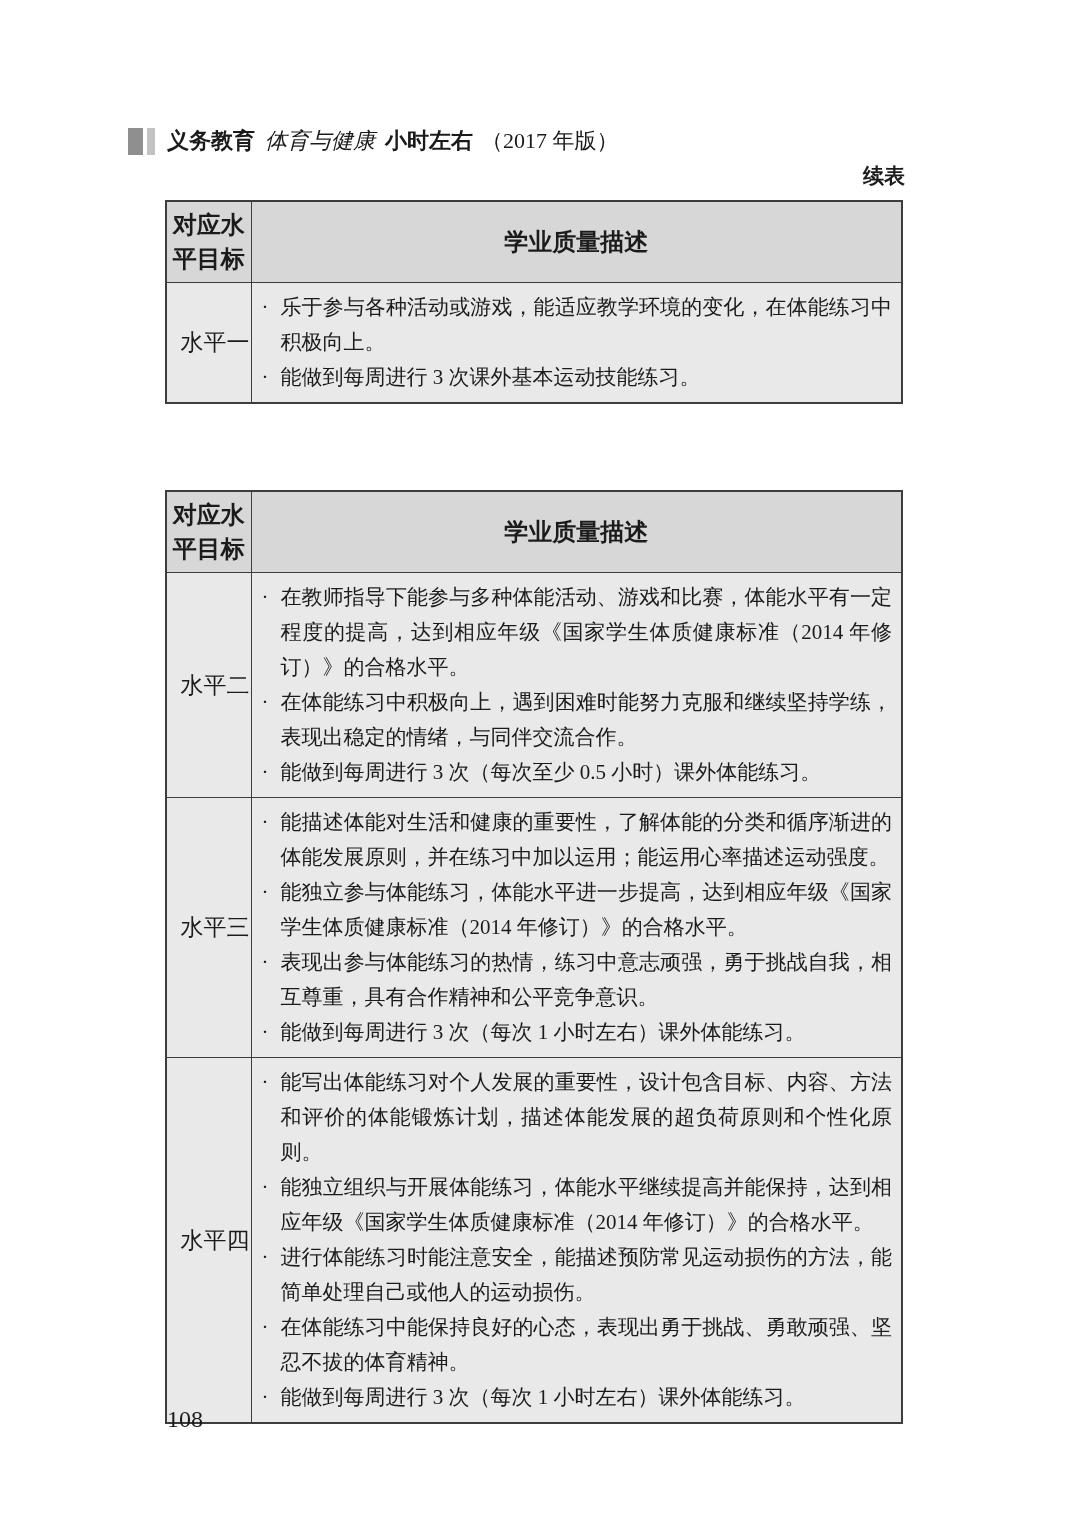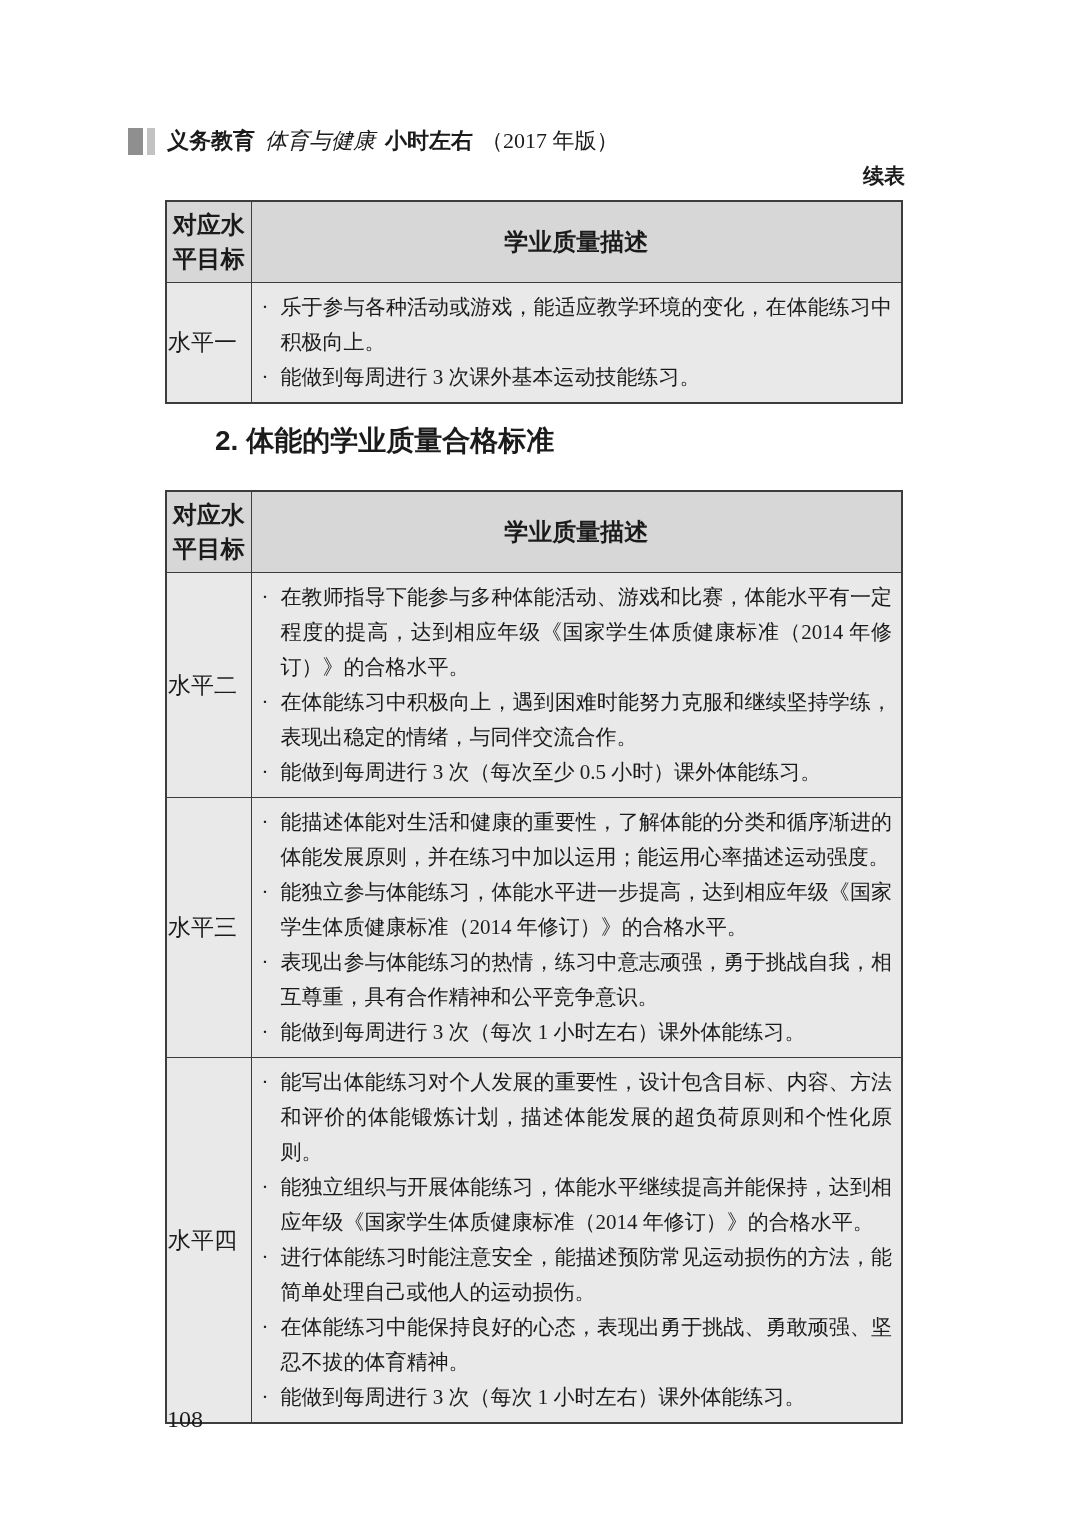--- a/index.html
+++ b/index.html
@@ -36,21 +36,21 @@
   #table2 { top:490px; }
   .qtable th, .qtable td { border:1.5px solid #3d3d3d; }
   .qtable th {
     background:#d7d7d7; font-family:"Liberation Sans", sans-serif;
     font-weight:bold; font-size:24px; line-height:34px;
     padding:6px 2px; text-align:center; vertical-align:middle;
   }
   .col-level { width:85px; }
   .qtable td { background:#e9e9e9; vertical-align:middle; }
   td.level {
-    text-align:left; font-size:23px; font-weight:normal;margin-top:7px;
+    text-align:right; font-size:23px; font-weight:normal;margin-top:7px;
   }
   td.desc { padding:7px 9px 7px 10px; font-size:21px; line-height:35px; vertical-align:top; }
   .bullet { display:flex; }
   .marker { flex:none; width:19px; text-align:left; }
   .btext { flex:1; text-align:justify; }
 
   .section-heading {
     position:absolute; top:422px; left:215px;
     font-family:"Liberation Sans", sans-serif; font-weight:bold; font-size:28px;
   }
@@ -96,21 +96,20 @@
         </div>
         <div class="bullet">
           <span class="marker">·</span>
           <span class="btext">能做到每周进行 3 次课外基本运动技能练习。</span>
         </div>
       </td>
     </tr>
   </tbody>
     </table>
 
-  <div class="section-heading">2. 体能的学业质量合格标准</div>
 
   <table class="qtable" id="table2">
     <colgroup>
         <col class="col-level">
         <col>
       </colgroup>
     <tbody>
         <tr>
       <th>对应水平目标</th>
       <th>学业质量描述</th>

